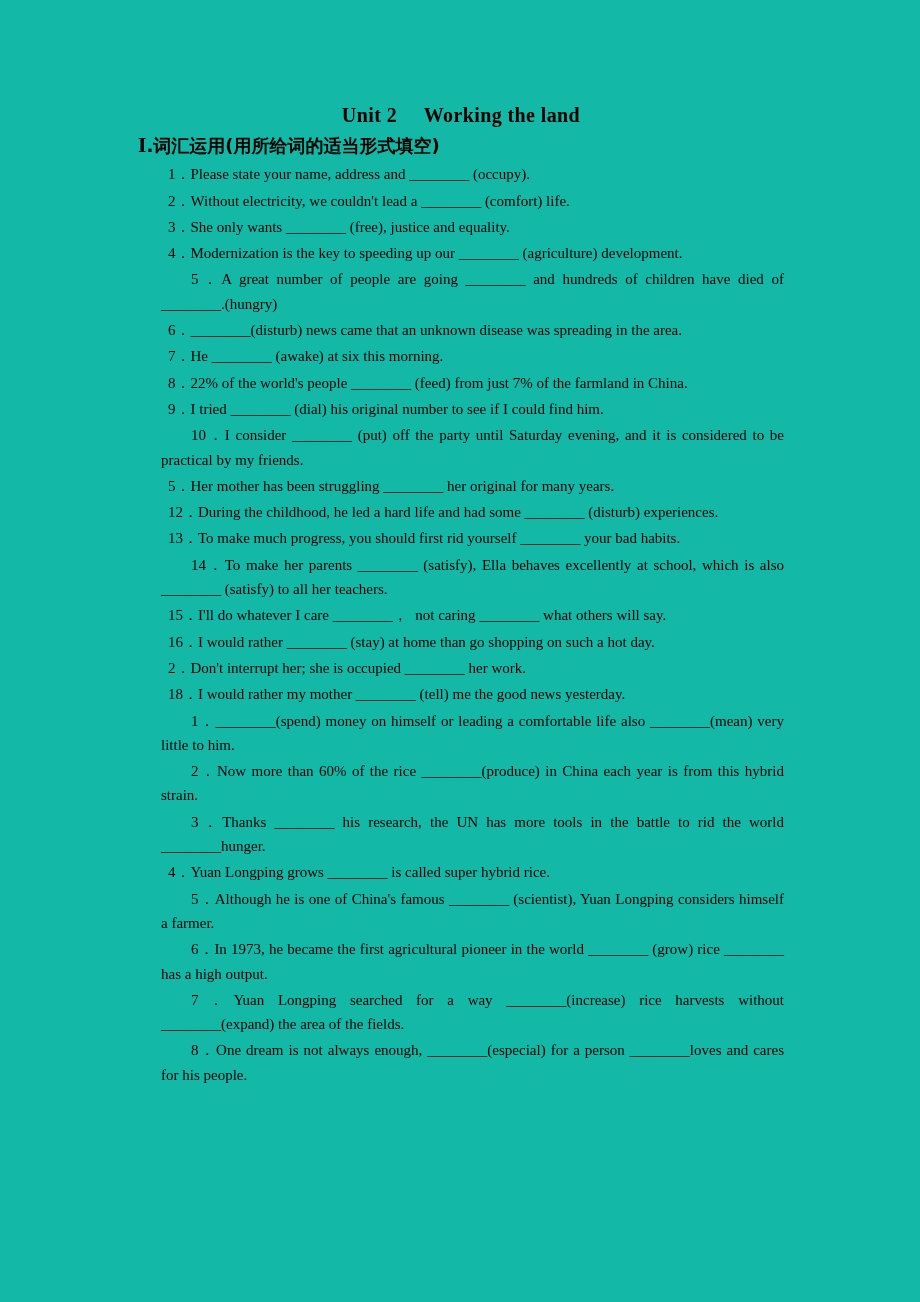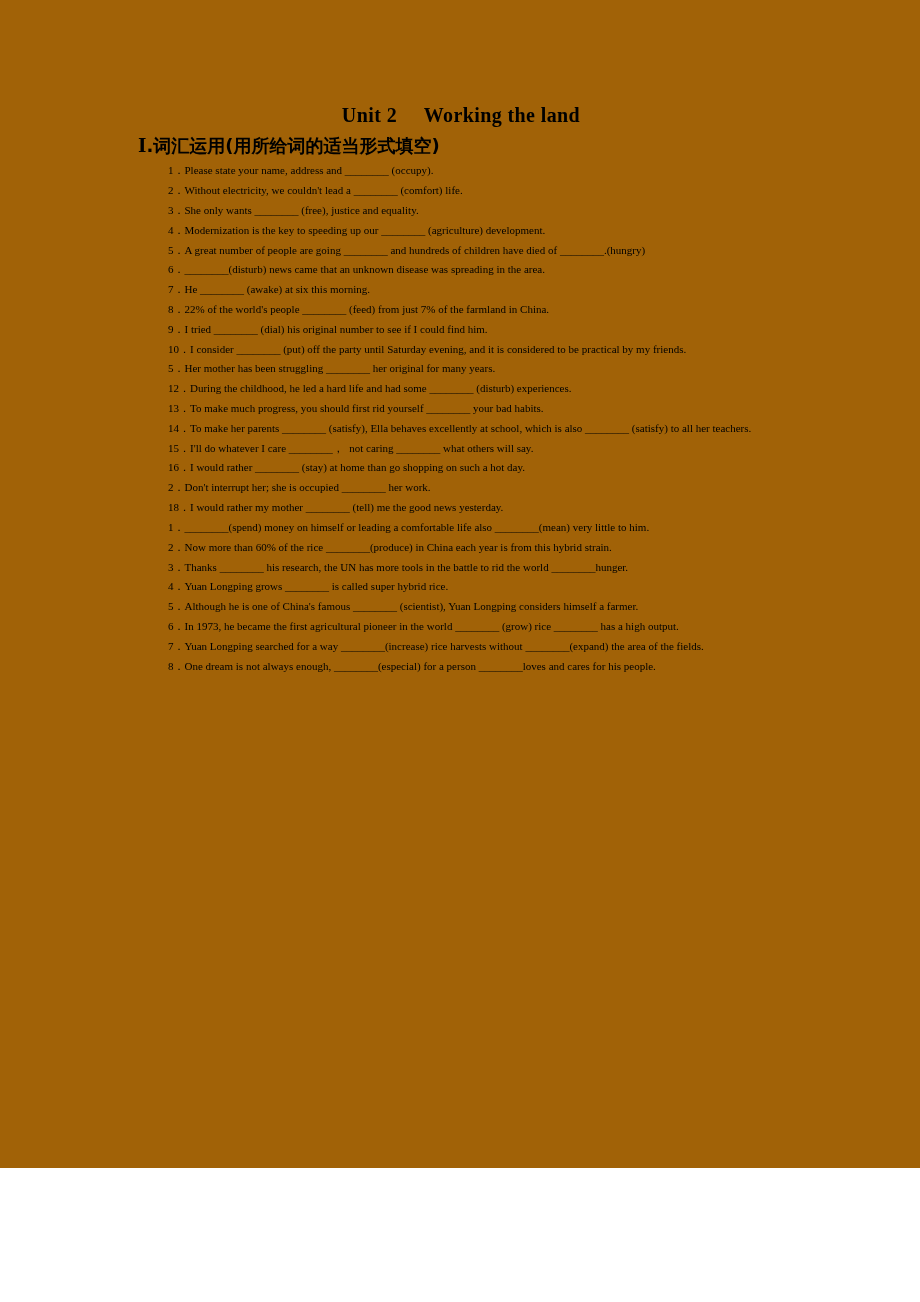--- a/index.html
+++ b/index.html
@@ -3,22 +3,22 @@
 <meta charset="utf-8">
 <style>
   html, body {
     margin: 0;
     padding: 0;
     background: #ffffff;
   }
   .page {
     position: relative;
     width: 920px;
-    height: 1168px;
-    background: #a16207;
+    height: 1302px;
+    background: #14b8a6;
     overflow: hidden;
     font-family: "Liberation Serif", "DejaVu Serif", serif;
     color: #000000;
   }
   .content {
     position: absolute;
     left: 138px;
     top: 104px;
     width: 646px;
   }
@@ -42,31 +42,32 @@
   .section-heading .rn {
     font-family: "Liberation Serif", "DejaVu Serif", serif;
     font-weight: bold;
   }
   .qlist {
     list-style: none;
     margin: 0;
     padding: 0;
   }
   .qitem {
-    font-size: 11px;
+    font-size: 15px;
     line-height: 1.62;
     text-align: justify;
     text-justify: inter-word;
     margin: 0 0 2px 0;
     text-indent: 30px;
     white-space: pre-wrap;
     word-spacing: 0px;
   }
   .qitem.wide {
     text-align: justify;
+    margin-left: 23px;
   }
   .qitem .num {
     white-space: pre;
   }
 </style>
 </head>
 <body>
 
 <div class="page">
   <div class="content">

